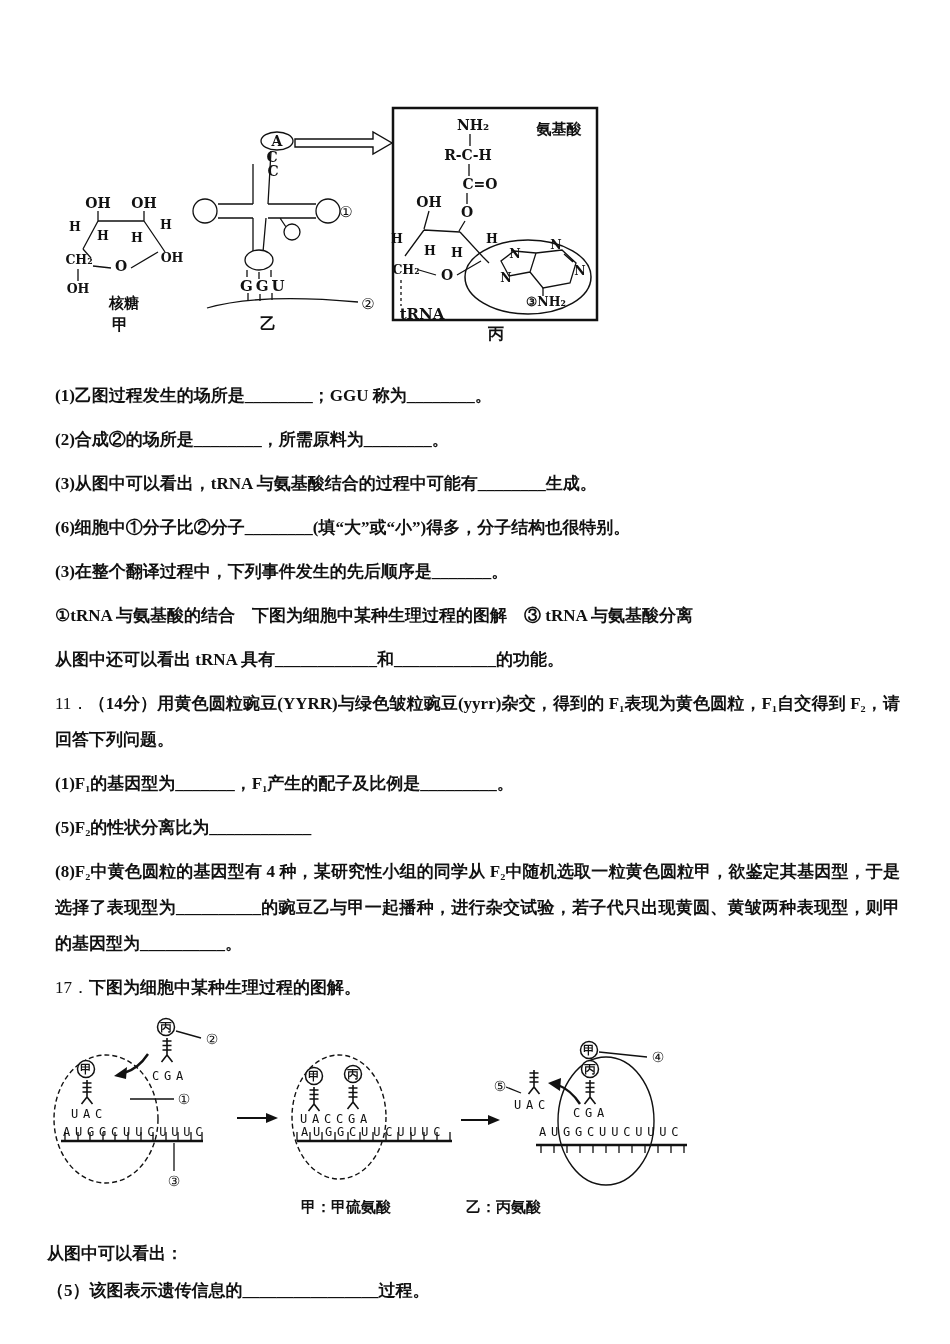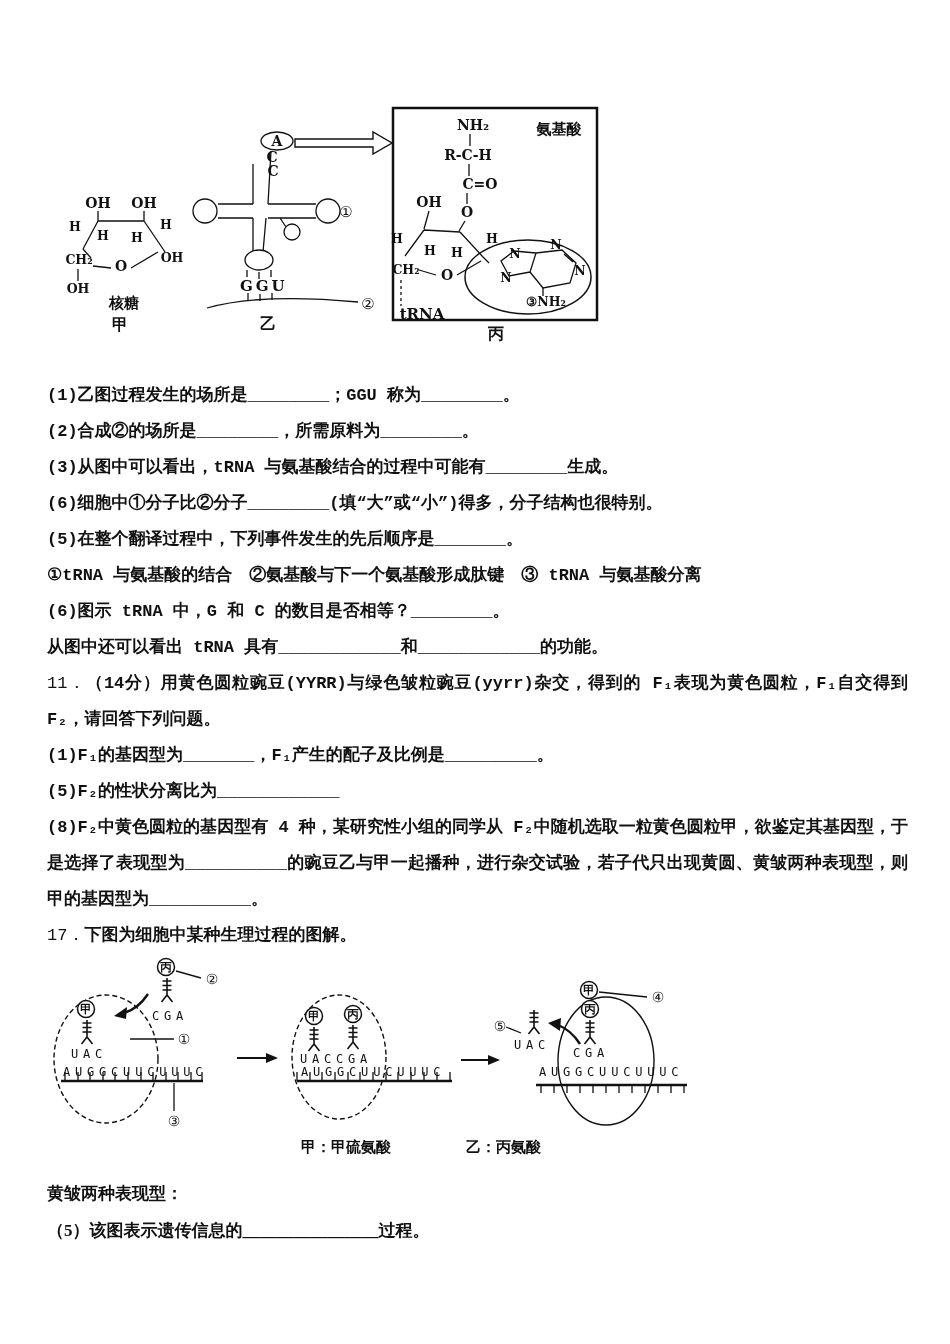--- a/index.html
+++ b/index.html
@@ -4,21 +4,21 @@
 <style>
   html,body{margin:0;padding:0;background:#e8e8e8;}
   .page{
     position:relative;width:950px;height:1344px;margin:0 auto;background:#ffffff;
     font-family:"Liberation Serif","DejaVu Serif",serif;color:#111;overflow:hidden;
   }
   .fig{display:block;}
   #fig1{margin:100px 0 0 40px;}
   #fig2{margin:0 0 0 50px;}
   .qwrap{margin:36px 42px 0 47px;}
-  .qwrap p.line{margin:0;line-height:36px;font-size:17px;font-weight:700;text-align:justify;font-family:Liberation Mono, monospace;}
+  .qwrap p.line{margin:8px;line-height:36px;font-size:17px;font-weight:700;text-align:justify;}
   .pwrap{margin:6px 42px 0 47px;}
   .pwrap p.line{margin:0;line-height:37px;font-size:17px;font-weight:700;}
   .qnum{font-weight:400;}
   
   .bond{stroke:#111;stroke-width:1.3;fill:none;}
   .bond2{stroke:#111;stroke-width:2.5;fill:none;}
   .dash{stroke-dasharray:3 3;}
   .ribodash{stroke-dasharray:5 3;}
   .chem{font:700 14px "DejaVu Serif",serif;fill:#111;}
   .chemsm{font:700 12.5px "DejaVu Serif",serif;fill:#111;}
@@ -100,23 +100,22 @@
       <text class="chemsm" text-anchor="middle" x="506" y="206">③NH₂</text>
       <text class="cjkbig" text-anchor="middle" x="456" y="239">丙</text>
     </g>
   </svg>
 
   <div class="qwrap">
     <p class="line">(1)乙图过程发生的场所是________；GGU 称为________。</p>
     <p class="line">(2)合成②的场所是________，所需原料为________。</p>
     <p class="line">(3)从图中可以看出，tRNA 与氨基酸结合的过程中可能有________生成。</p>
     <p class="line">(6)细胞中①分子比②分子________(填“大”或“小”)得多，分子结构也很特别。</p>
-    <p class="line">(5)在整个翻译过程中，下列事件发生的先后顺序是_______。</p>
-    <p class="line">①tRNA 与氨基酸的结合　②氨基酸与下一个氨基酸形成肽键　③ tRNA 与氨基酸分离</p>
-    <p class="line">(6)图示 tRNA 中，G 和 C 的数目是否相等？________。</p>
+    <p class="line">(3)在整个翻译过程中，下列事件发生的先后顺序是_______。</p>
+    <p class="line">①tRNA 与氨基酸的结合　下图为细胞中某种生理过程的图解　③ tRNA 与氨基酸分离</p>
     <p class="line">从图中还可以看出 tRNA 具有____________和____________的功能。</p>
 
     <p class="line"><span class="qnum">11．</span><span>（14分）用黄色圆粒豌豆(YYRR)与绿色皱粒豌豆(yyrr)杂交，得到的 F₁表现为黄色圆粒，F₁自交得到 F₂，请回答下列问题。</span></p>
     <p class="line">(1)F₁的基因型为_______，F₁产生的配子及比例是_________。</p>
     <p class="line">(5)F₂的性状分离比为____________</p>
     <p class="line">(8)F₂中黄色圆粒的基因型有 4 种，某研究性小组的同学从 F₂中随机选取一粒黄色圆粒甲，欲鉴定其基因型，于是选择了表现型为__________的豌豆乙与甲一起播种，进行杂交试验，若子代只出现黄圆、黄皱两种表现型，则甲的基因型为__________。</p>
 
     <p class="line"><span class="qnum">17．</span><span>下图为细胞中某种生理过程的图解。</span></p>
   </div>
 
@@ -195,17 +194,17 @@
       <path class="bond" d="M491 131v8M504 131v8M517 131v8M530 131v8M543 131v8M556 131v8M569 131v8M582 131v8M595 131v8M608 131v8M621 131v8M634 131v8"></path>
     </g>
 
     <g>
       <text class="cjk" x="251" y="198">甲：甲硫氨酸</text>
       <text class="cjk" x="416" y="198">乙：丙氨酸</text>
     </g>
   </svg>
 
   <div class="pwrap">
-    <p class="line">黄皱两种表现型：</p>
+    <p class="line">从图中可以看出：</p>
     <p class="line">（5）该图表示遗传信息的________________过程。</p>
   </div>
 
 </div>
 
 </body></html>

